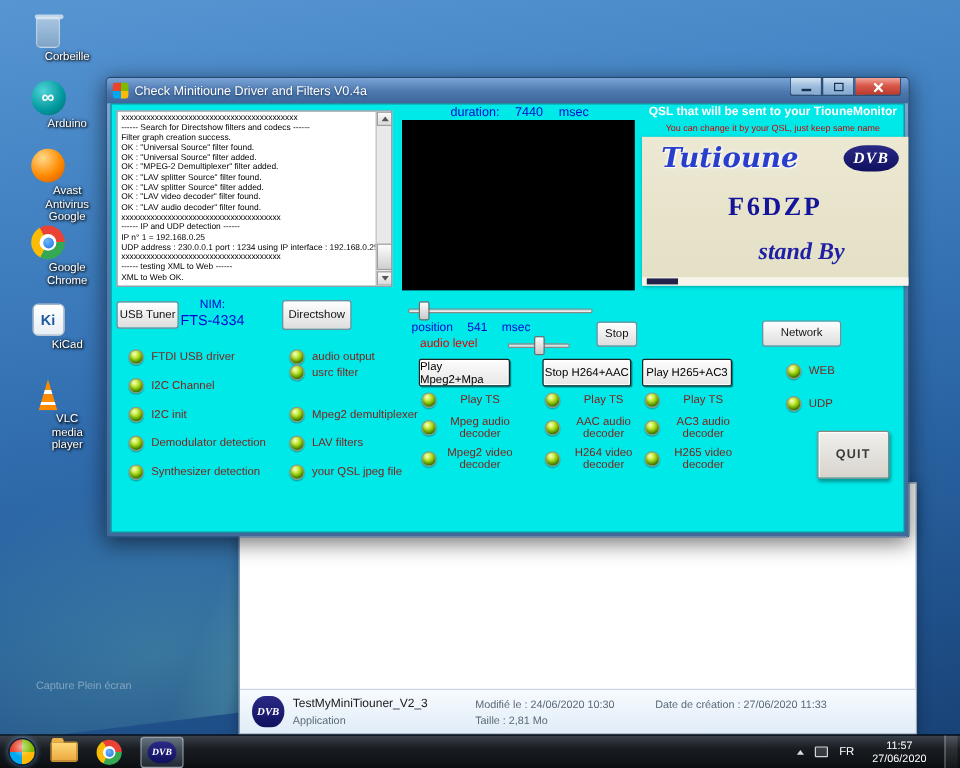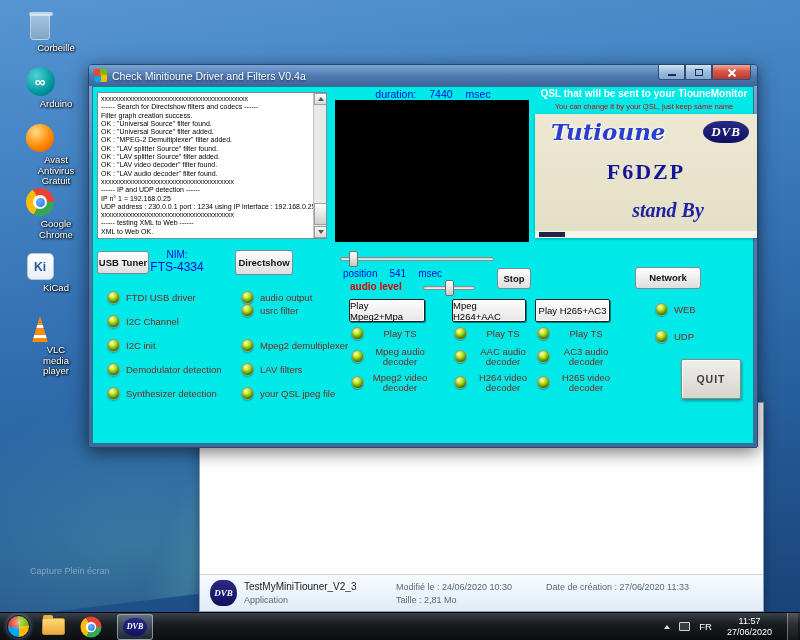--- a/index.html
+++ b/index.html
@@ -73,28 +73,28 @@
   .qsl-note{position:absolute;left:438px;top:15px;width:226px;text-align:center;color:#d40000;font-size:7.5px;}
   .qsl-card{position:absolute;left:442px;top:27px;width:222px;height:124px;background:linear-gradient(#ece8d2,#e4e0c6);box-shadow:0 1px 3px rgba(0,0,0,.3);}
   .qsl-brand{position:absolute;left:16px;top:4px;font-family:"DejaVu Serif",serif;font-style:italic;font-weight:bold;font-size:23px;color:#2a3ecc;text-shadow:0 0 4px #fff,1px 1px 0 #fff;}
   .qsl-dvb{position:absolute;right:8px;top:7px;width:46px;height:22px;font-size:13px;letter-spacing:1px;}
   .qsl-call{position:absolute;left:0;right:0;top:45px;text-align:center;font-family:"Liberation Serif",serif;font-weight:bold;font-size:22px;color:#14149a;letter-spacing:2px;}
   .qsl-status{position:absolute;left:0;right:0;top:85px;text-align:center;font-family:"Liberation Serif",serif;font-weight:bold;font-style:italic;font-size:20px;color:#2020a4;padding-left:44px;}
   .qsl-strip{position:absolute;left:0;right:0;bottom:0;height:7px;background:#f6f4ea;}
   .qsl-strip::before{content:"";position:absolute;left:4px;top:1px;width:26px;height:5px;background:#22224a;}
 
   
-  .wbtn{position:absolute;background:linear-gradient(#ffffff,#eeeeee 50%,#dddddd);border:1px solid #7b8a99;border-radius:3px;font-size:9.5px;color:#111;display:flex;align-items:center;justify-content:center;text-align:right;line-height:10px;font-weight:bold;}
+  .wbtn{position:absolute;background:linear-gradient(#ffffff,#eeeeee 50%,#dddddd);border:1px solid #7b8a99;border-radius:3px;font-size:9.5px;color:#111;display:flex;align-items:center;justify-content:center;text-align:right;line-height:10px;}
   .nim{position:absolute;left:48px;top:162px;width:72px;text-align:center;color:#0008d0;}
   .nim-l1{font-size:10px;} .nim-l2{font-size:12px;font-weight:normal;}
 
   .slider-track{position:absolute;height:4px;background:linear-gradient(#cfcfcf,#f2f2f2);border:1px solid #8a8a8a;border-radius:2px;}
   .slider-thumb{position:absolute;width:9px;height:16px;top:-7px;background:linear-gradient(#fdfdfd,#c9c9c9);border:1px solid #6f6f6f;border-radius:2px;}
   .pos-text{position:absolute;left:250px;top:181px;display:flex;gap:12px;color:#0008d0;font-size:10px;}
-  .audio-lbl{position:absolute;left:257px;top:194px;color:#e30000;font-weight:bold;font-size:10px;}
+  .audio-lbl{position:absolute;left:257px;top:194px;color:#e30000;font-weight:normal;font-size:10px;}
 
   .chk{position:absolute;display:flex;align-items:center;gap:6px;}
   .led{width:13px;height:13px;border-radius:50%;flex:0 0 13px;
     background:radial-gradient(circle at 35% 28%,#f6ffd4 0%,#cdee45 26%,#8ac400 55%,#44741a 86%,#2f5510 100%);
     border:1px solid #8a9a86;box-shadow:inset 0 -2px 3px rgba(0,60,0,.4),0 1px 1px rgba(0,0,0,.3);}
   .mlabel{color:#7c241c;font-size:9.5px;white-space:nowrap;}
 
   .codec-col{position:absolute;width:80px;top:240px;}
   .codec-row{display:flex;align-items:center;gap:5px;margin-bottom:7px;}
   .codec-row .mlabel{white-space:normal;text-align:center;line-height:9.5px;flex:1;}
@@ -134,21 +134,21 @@
   <div class="dicon" style="top:62px">
     <div class="dicon-art">
         <span class="arduino-ball">∞</span>
       </div>
     <div class="dicon-label">Arduino</div>
   </div>
   <div class="dicon" style="top:118px">
     <div class="dicon-art">
         <span class="avast-ball"></span>
       </div>
-    <div class="dicon-label">Avast Antivirus Gratuit</div>
+    <div class="dicon-label">Avast Antivirus Google</div>
   </div>
   <div class="dicon" style="top:182px">
     <div class="dicon-art">
         <span class="chrome-ball"></span>
       </div>
     <div class="dicon-label">Google Chrome</div>
   </div>
   <div class="dicon" style="top:246px">
     <div class="dicon-art">
         <span class="kicad-sq">Ki</span>
@@ -295,21 +295,21 @@
       <div class="chk" style="left:148px;top:276px">
           <span class="led"></span>
           <span class="mlabel">LAV filters</span>
         </div>
       <div class="chk" style="left:148px;top:300px">
           <span class="led"></span>
           <span class="mlabel">your QSL jpeg file</span>
         </div>
 
       <div class="play-btn" style="left:256px;width:76px">Play Mpeg2+Mpa</div>
-      <div class="play-btn" style="left:359px;width:74px">Mpeg H264+AAC</div>
+      <div class="play-btn" style="left:359px;width:74px">Stop H264+AAC</div>
       <div class="play-btn" style="left:442px;width:75px">Play H265+AC3</div>
 
       <div class="codec-col" style="left:258px">
         <div class="codec-row">
             <span class="led"></span>
             <span class="mlabel">Play TS</span>
           </div>
         <div class="codec-row">
             <span class="led"></span>
             <span class="mlabel">Mpeg audio decoder</span>

